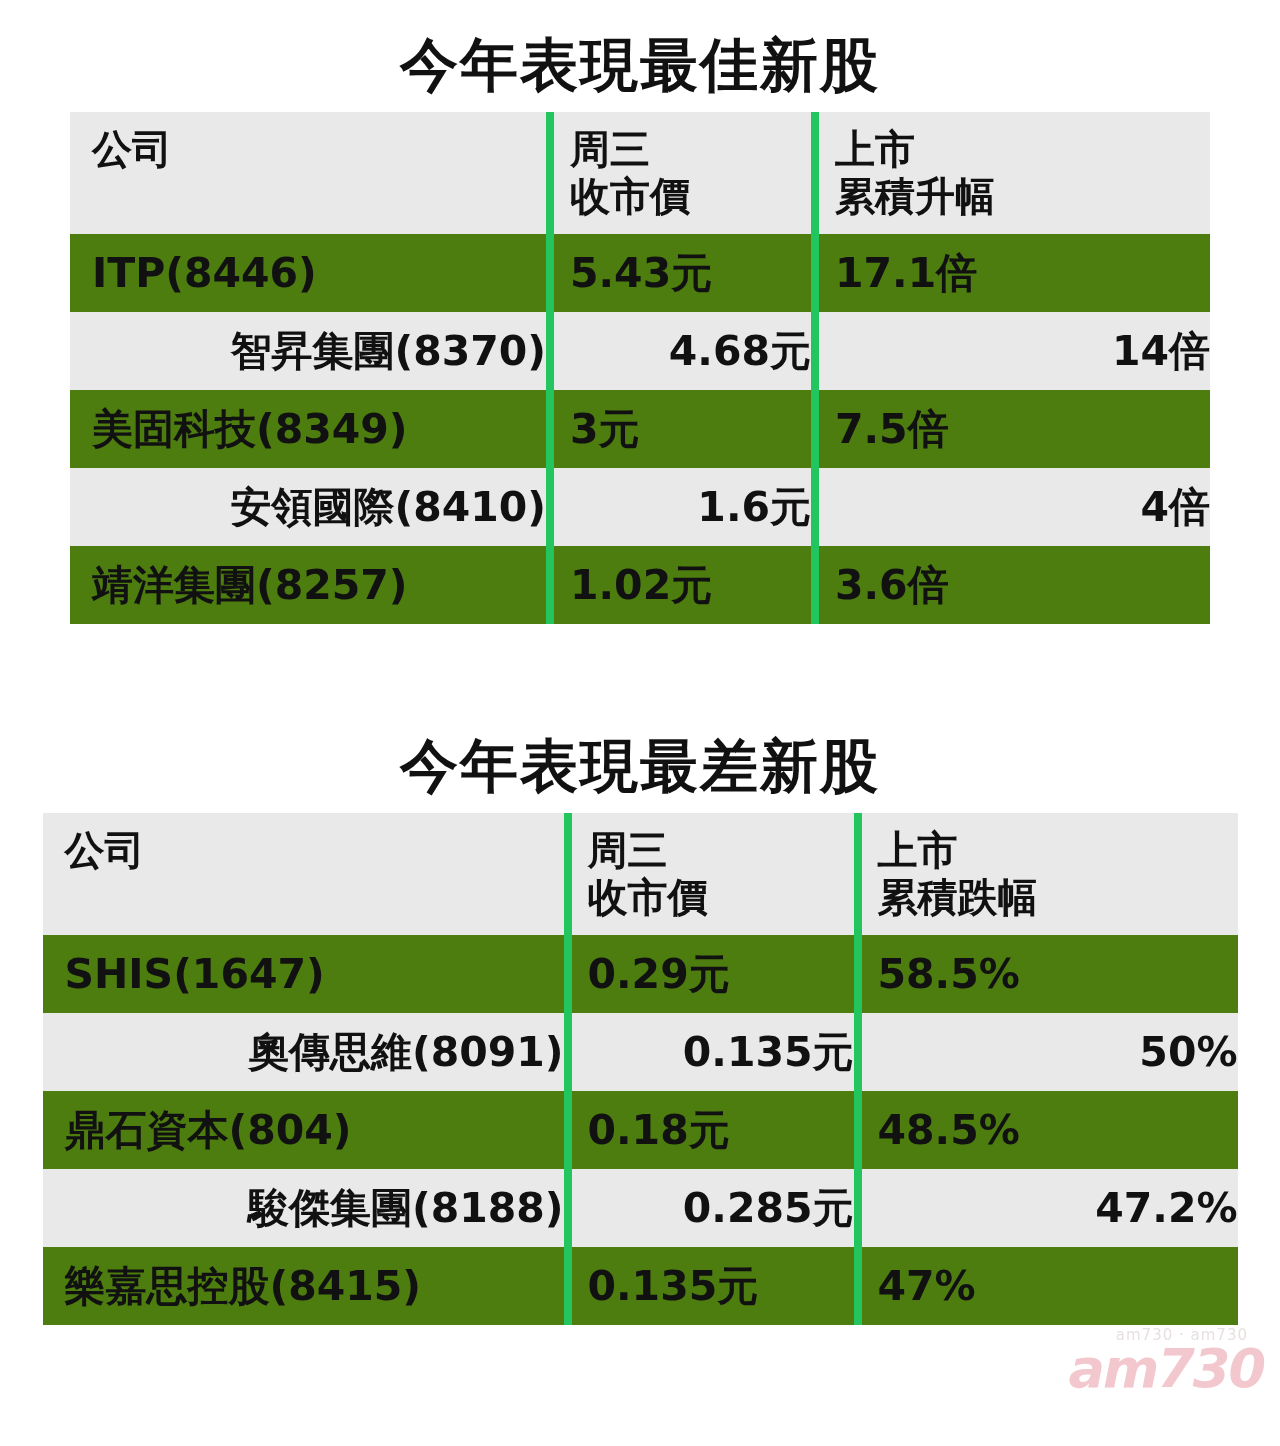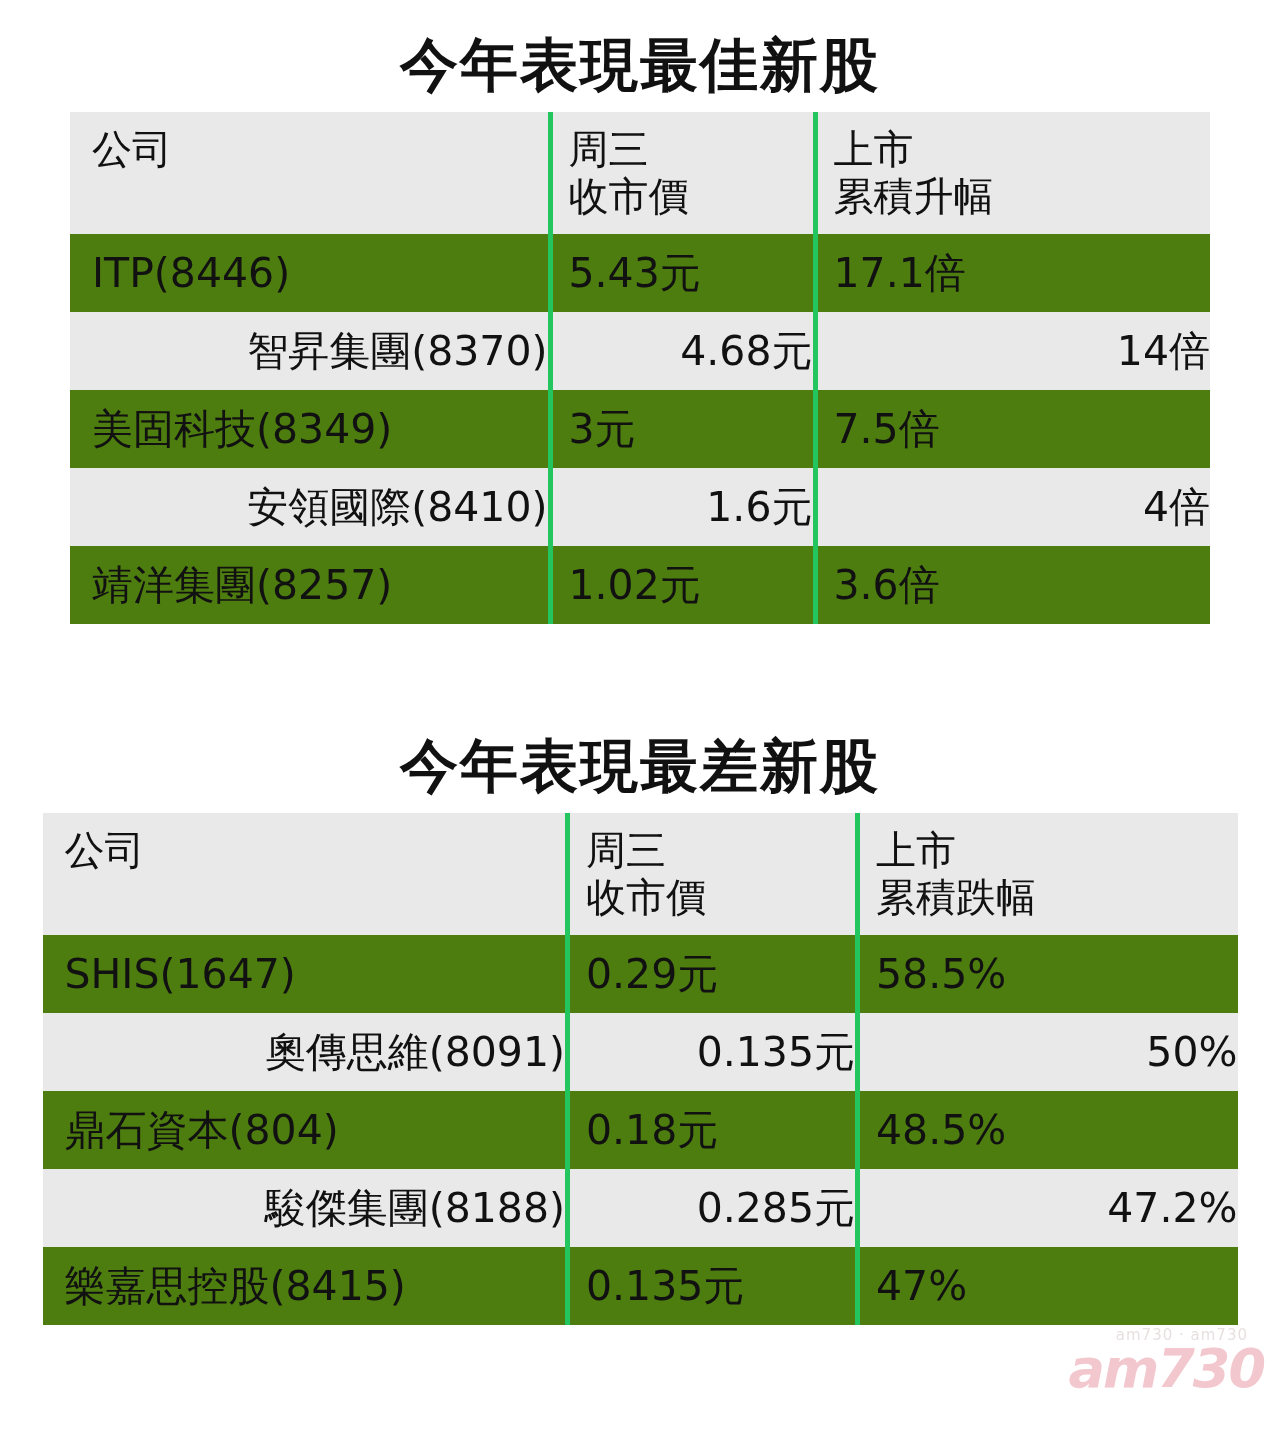--- a/index.html
+++ b/index.html
@@ -44,21 +44,21 @@
     border-collapse: collapse;
     table-layout: fixed;
     margin: 0 auto;
   }
 
   table.ipo-table td {
     padding: 0;
     vertical-align: middle;
     font-size: 41px;
     color: #111;
-    font-weight: 400;
+    font-weight: 700;
   }
 
   
   tr.shade td { background: #e9e9e9; text-align: right; }
   tr.plain td { background: #4d7c0f; }
 
   
   tr.head td {
     background: #e9e9e9;
     font-size: 40px;
@@ -75,21 +75,21 @@
     padding-left: 16px !important;
     white-space: nowrap;
   }
   .cell-change {
     padding-left: 16px !important;
     white-space: nowrap;
   }
 
   
   td.sep {
-    border-left: 5px solid #22c55e;
+    border-left: 8px solid #22c55e;
   }
 
   .row-body td { height: 78px; }
 
   .two-line { display: block; }
 
   
   .watermark {
     position: absolute;
     right: 16px;

